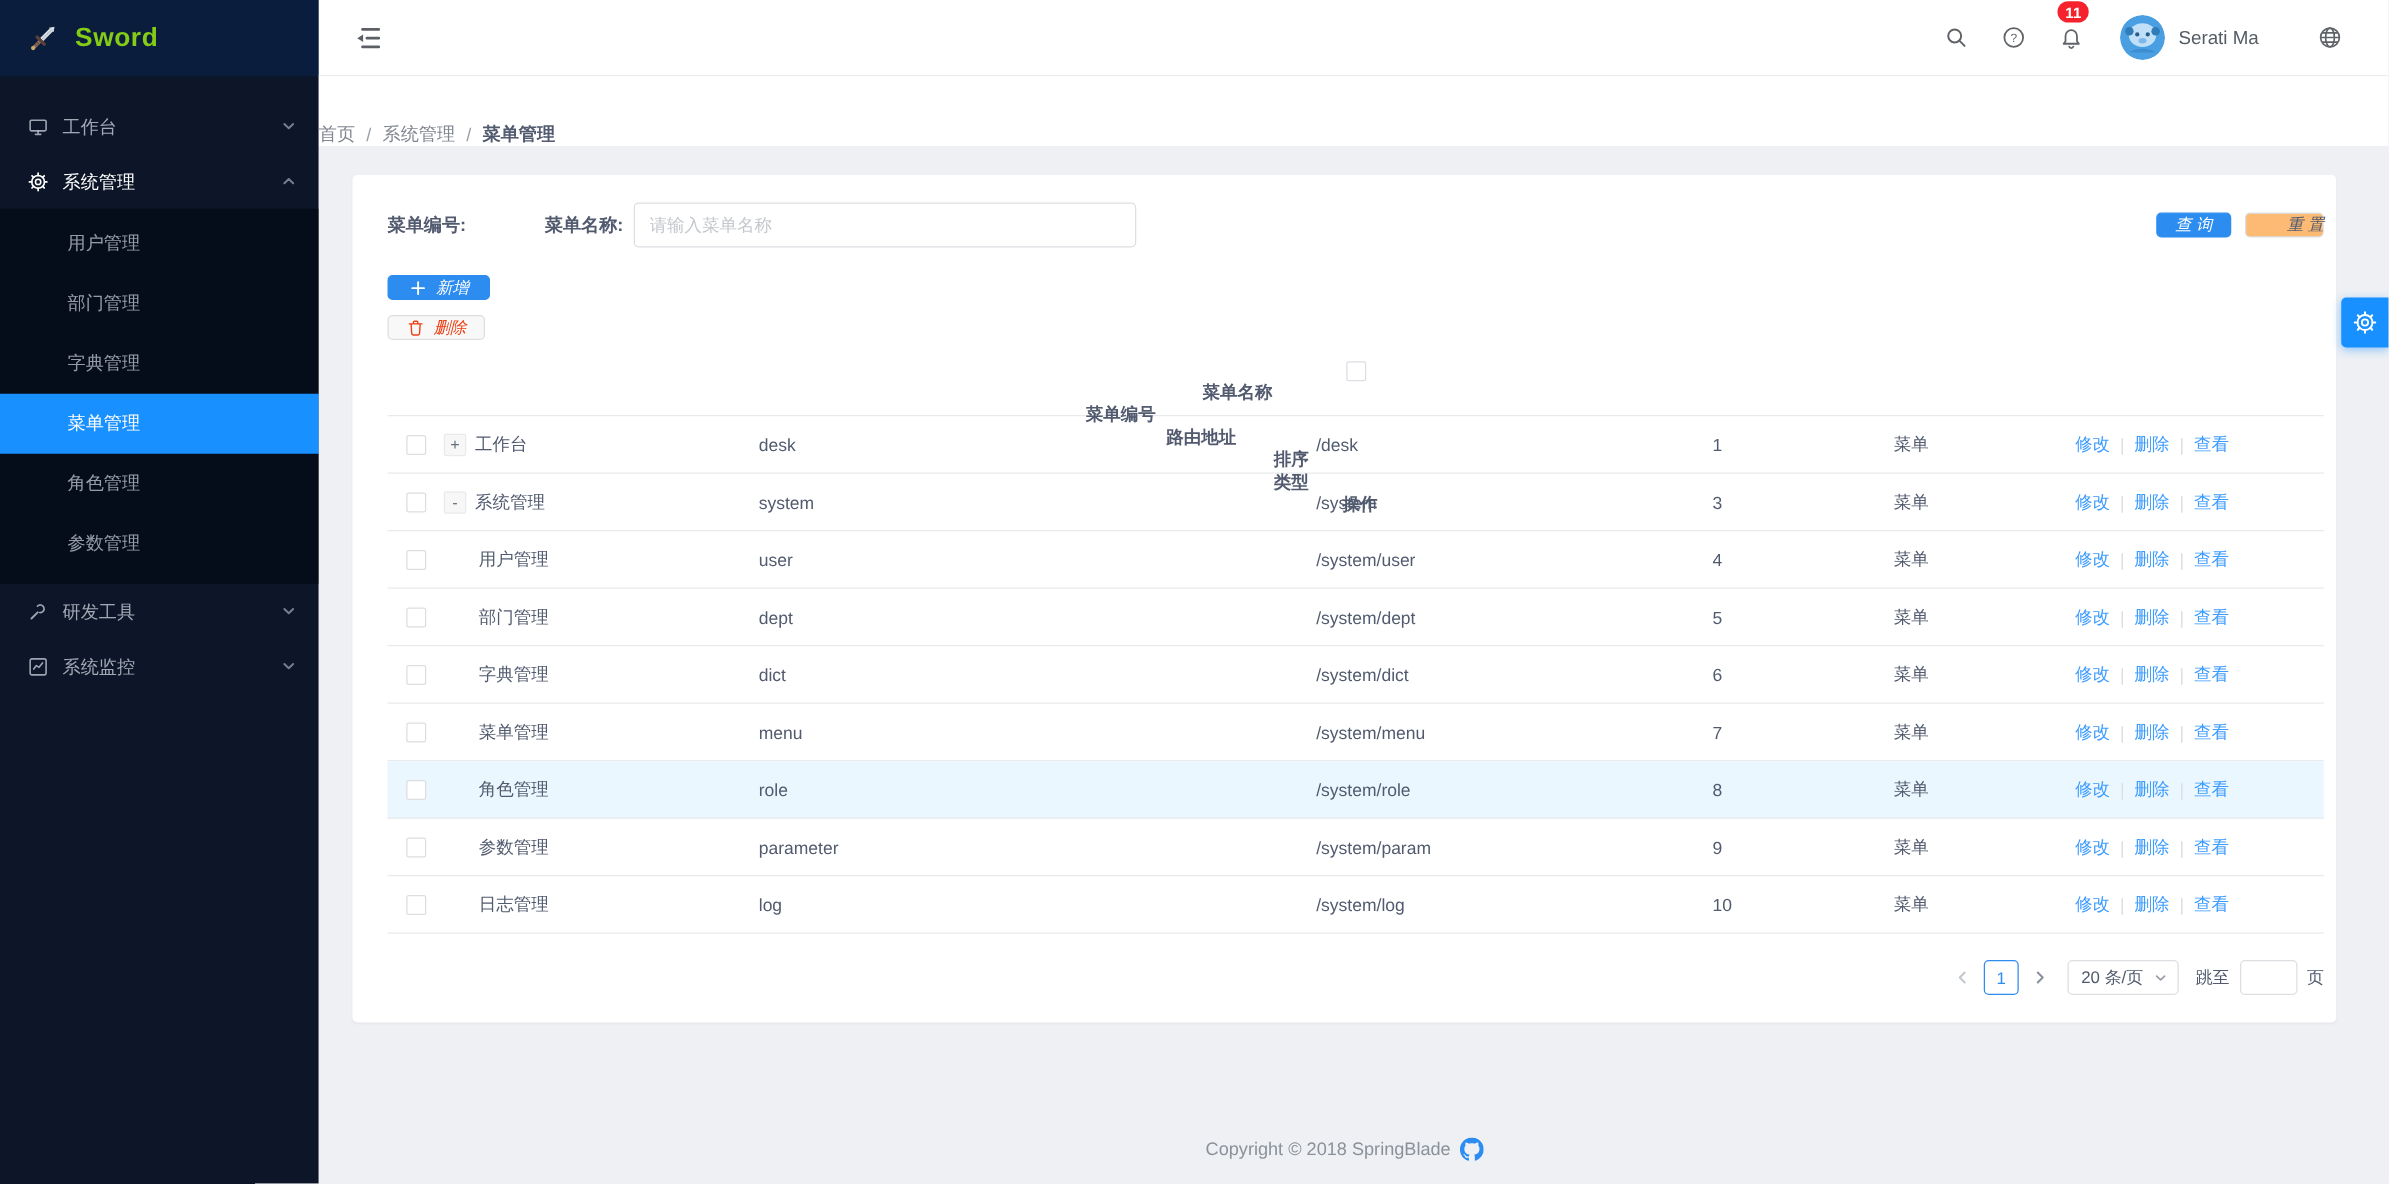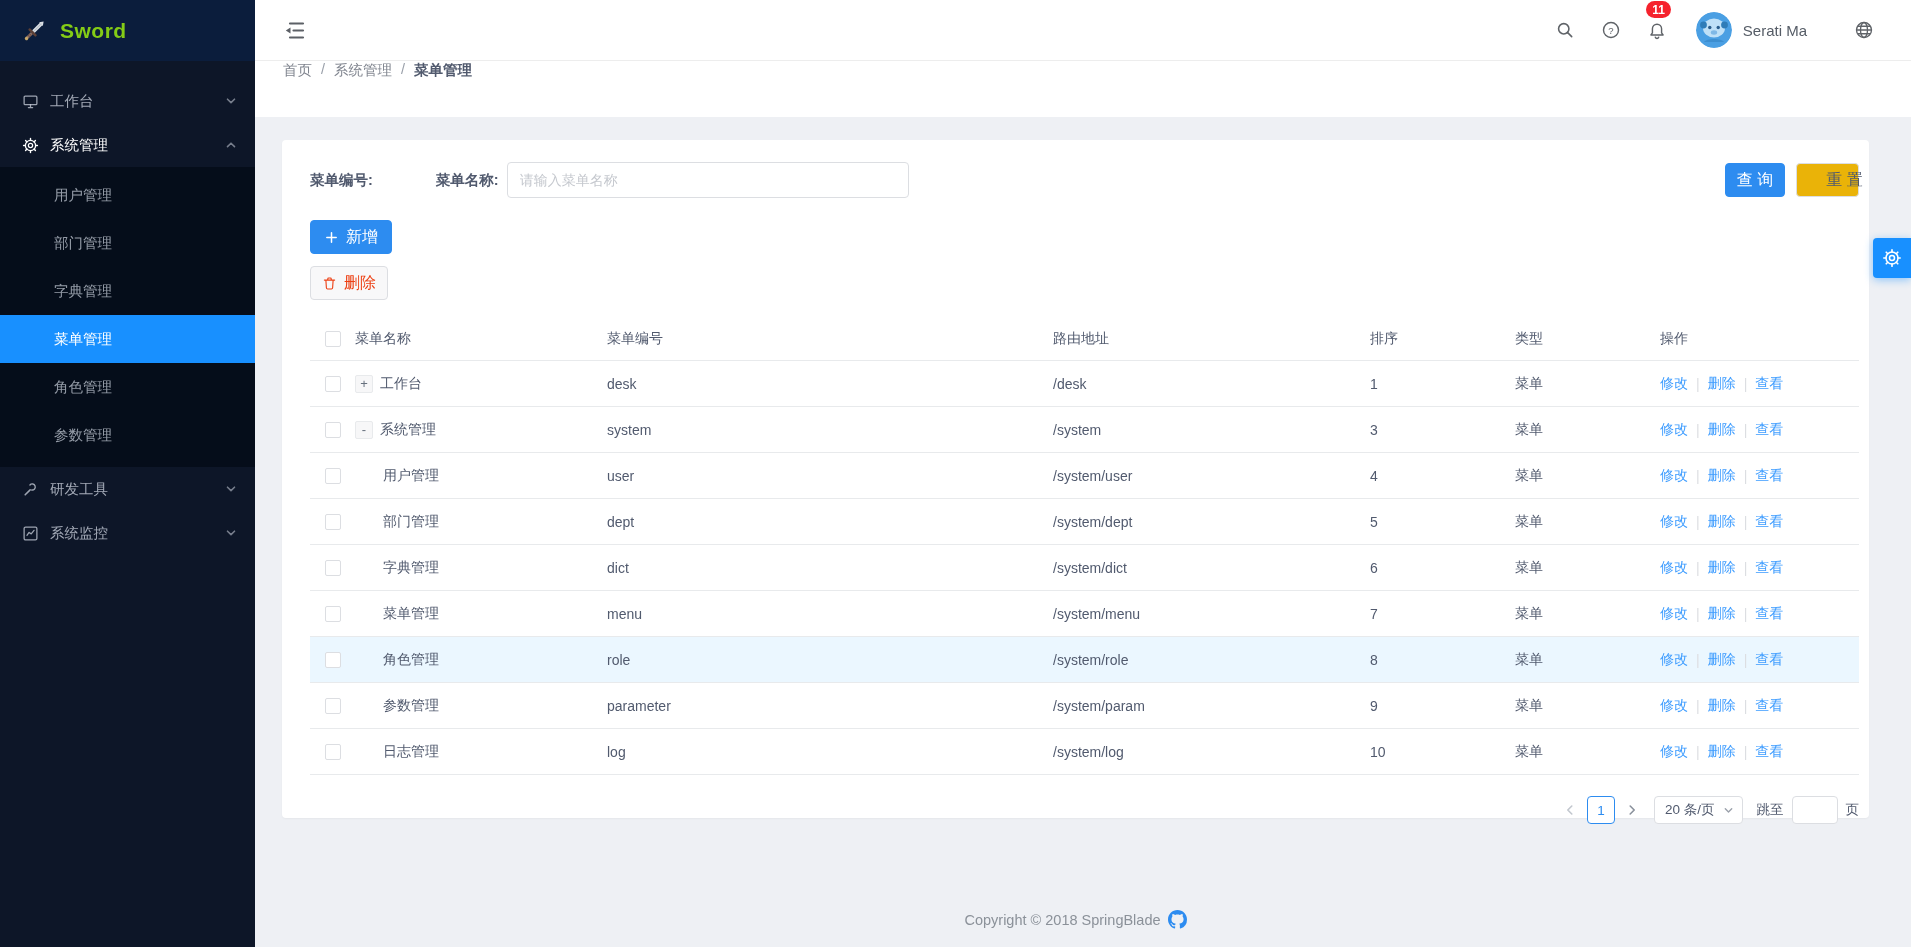--- a/index.html
+++ b/index.html
@@ -32,53 +32,53 @@
   .topbar-right{margin-left:auto;display:flex;align-items:center;}
   .tb-icon{width:20px;height:20px;color:#5f6368;}
   .tb-btn{padding:0 13px;height:40px;display:flex;align-items:center;cursor:pointer;}
   .bell-wrap{position:relative;}
   .badge{position:absolute;top:-9px;left:12px;background:#f5222d;color:#fff;font-size:12px;
          font-weight:bold;border-radius:9px;padding:1.5px 6.5px;line-height:14px;}
   .avatar{width:36px;height:36px;border-radius:50%;overflow:hidden;margin-left:16px;cursor:pointer;flex:none;}
   .user-name{font-size:15px;color:#555c66;margin:0 10px 0 11px;cursor:pointer;}
   .globe-btn{margin-left:24px;}
 
-  .crumbbar{height:56px;background:#fff;display:flex;align-items:flex-start;padding-left:28px;
+  .crumbbar{height:56px;background:#fff;display:flex;align-items:flex-end;
             font-size:14.5px;flex:none;}
   .crumb{color:#80858f;cursor:pointer;}
   .crumb-sep{color:#9aa0aa;margin:0 9px;}
   .crumb-current{color:#515a6e;font-weight:bold;}
 
   .content{flex:1;background:#eef0f4;padding:23px 42px 0 27px;position:relative;}
 
   
   .card{background:#fff;border-radius:4px;height:678px;padding:22px 10px 0 28px;
         box-shadow:0 1px 2px rgba(0,0,0,.04);}
   .filter-row{display:flex;align-items:center;height:36px;}
   .f-label{font-size:14.5px;font-weight:bold;color:#515a6e;margin-right:8px;white-space:nowrap;}
   .f-input{width:402px;height:36px;border:1px solid #dcdee2;border-radius:4px;padding:0 12px;
            font-size:14px;color:#515a6e;outline:none;font-family:inherit;}
   .f-input::placeholder{color:#c5c8ce;}
   .f-group2{margin-left:55px;display:flex;align-items:center;}
   .filter-btns{margin-left:auto;display:flex;gap:11px;}
-  .btn{height:34px;border-radius:4px;font-size:16px;display:inline-flex;align-items:center;
-       justify-content:center;cursor:pointer;border:1px solid transparent;white-space:nowrap;}
+  .btn{height:20px;border-radius:4px;font-size:13px;display:inline-flex;align-items:center;
+       justify-content:center;cursor:pointer;border:1px solid transparent;white-space:nowrap;font-style:italic;}
   .btn-primary{background:#2d8cf0;border-color:#2d8cf0;color:#fff;width:60px;}
-  .btn-default{background:#eab308;border-color:#dcdee2;color:#515a6e;width:63px;padding-left:40px;}
+  .btn-default{background:#fdba74;border-color:#dcdee2;color:#515a6e;width:63px;padding-left:40px;}
 
   .toolbar-row{margin-top:22px;display:flex;gap:12px;flex-direction:column;}
   .btn-add{background:#2d8cf0;border-color:#2d8cf0;color:#fff;width:82px;gap:7px;}
   .btn-del{background:#f8f8f9;border-color:#dcdee2;color:#ed4014;width:78px;gap:7px;}
   .btn-ic{width:15px;height:15px;}
 
   
   .tbl{margin-top:17px;width:1549px;}
   .trow{display:flex;align-items:center;height:46px;border-bottom:1px solid #e8eaec;
         font-size:14px;color:#515a6e;}
-  .thead{height:44px;font-weight:normal;}
+  .thead{height:44px;font-weight:bold;flex-direction:column;}
   .trow.hl{background:#ebf7ff;}
   .c0{width:45px;display:flex;align-items:center;flex:none;}
   .c1{width:245px;display:flex;align-items:center;flex:none;}
   .c2{width:446px;padding-left:7px;flex:none;}
   .c3{width:317px;padding-left:7px;flex:none;}
   .c4{width:145px;padding-left:7px;flex:none;}
   .c5{width:145px;padding-left:7px;flex:none;}
   .c6{flex:1;padding-left:7px;display:flex;align-items:center;}
   .cb{width:16px;height:16px;border:1px solid #dcdee2;border-radius:2px;background:#fff;
       display:inline-block;margin-left:15px;cursor:pointer;}

